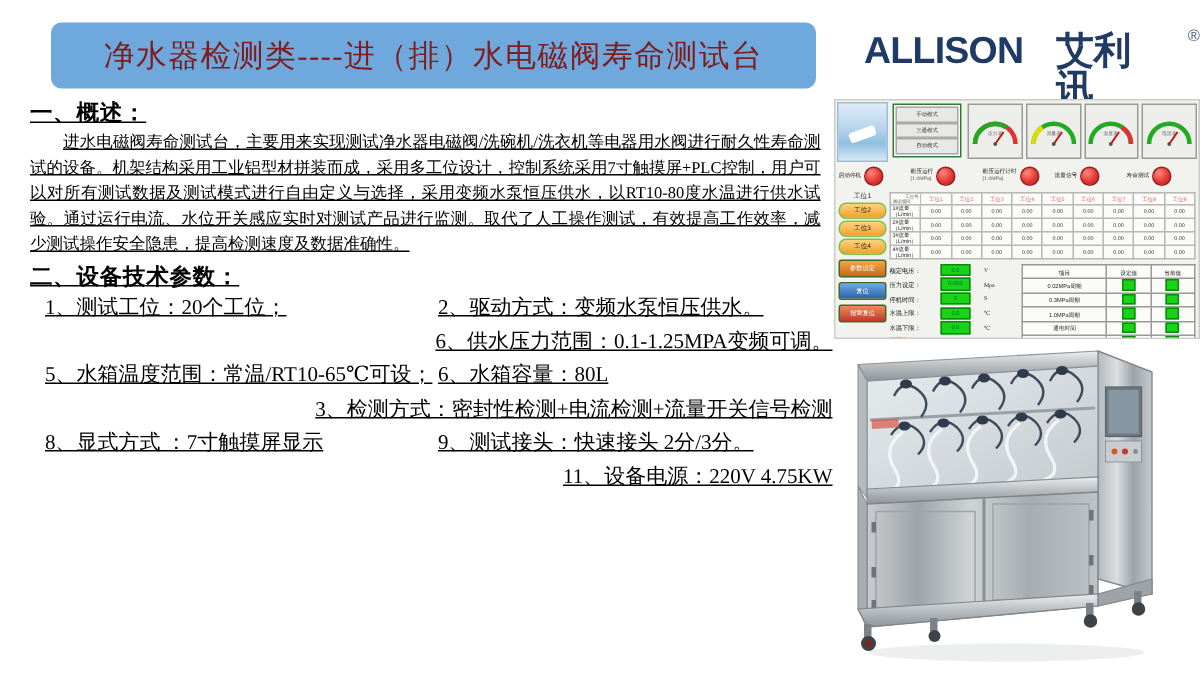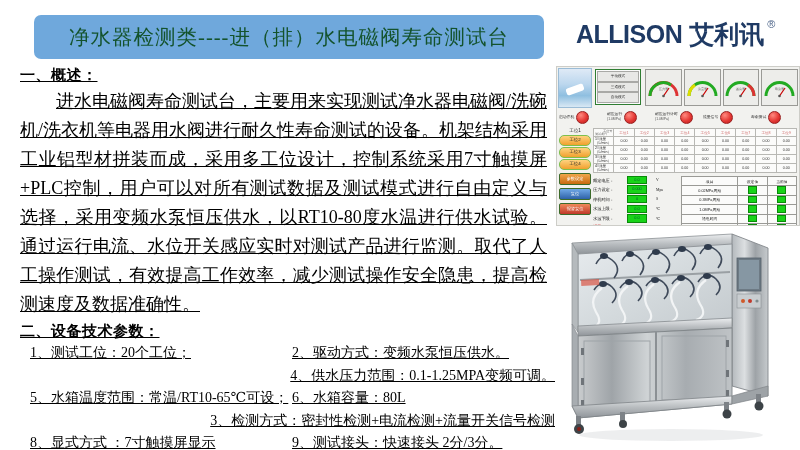--- a/index.html
+++ b/index.html
@@ -12,48 +12,48 @@
   }
   #page{position:relative;width:800px;height:450px;}
 
   
   .title-banner{
     position:absolute;left:34px;top:15px;width:510px;height:44px;
     background:#6fa8dc;border-radius:7px;
     display:flex;align-items:center;justify-content:center;
   }
   .title-banner .txt{
-    font-size:20.5px;letter-spacing:1px;color:#14532d;
+    font-size:20.5px;letter-spacing:1px;color:#7f1d1d;
     font-family:"Liberation Serif","DejaVu Serif",serif;
     white-space:nowrap;
   }
 
   
-  .logo{position:absolute;left:576px;top:22px;display:flex;align-items:flex-start;}
+  .logo{position:absolute;left:576px;top:22px;display:flex;align-items:flex-start;gap:15px;}
   .logo .en{
     font-family:"Liberation Sans","DejaVu Sans",sans-serif;
     font-weight:bold;font-size:25px;color:#1f3a64;letter-spacing:-0.5px;
     line-height:1;
   }
   .logo .cn{
     font-family:"Liberation Sans","DejaVu Sans",sans-serif;
     font-weight:bold;font-size:25px;color:#1f3a64;margin-left:7px;line-height:1;
   }
   .logo .reg{
     font-size:11px;color:#4a6287;margin-left:3px;margin-top:-4px;
     font-family:"Liberation Sans","DejaVu Sans",sans-serif;
   }
 
   
   .doc{position:absolute;left:10px;top:66px;width:545px;text-decoration:underline;}
   .h2{
     font-weight:bold;font-size:15px;margin:0 0 2px 10px;letter-spacing:0.5px;
   }
   .para{
-    font-size:18px;line-height:29px;text-align:justify;text-justify:inter-ideograph;
+    font-size:11px;line-height:17px;text-align:justify;text-justify:inter-ideograph;
     margin:0 8px 0 10px;text-indent:2em;
   }
   .h2b{font-weight:bold;font-size:15px;margin:3px 0 1px 10px;letter-spacing:0.5px;}
 
   .spec-list{margin:0;padding:0;list-style:none;}
   .spec-row{
     display:flex;font-size:14px;line-height:22.6px;margin-left:20px;
     white-space:nowrap;
     justify-content:flex-end;
   }
@@ -205,21 +205,21 @@
   <div class="doc">
     <div class="h2">一、概述：</div>
     <p class="para">进水电磁阀寿命测试台，主要用来实现测试净水器电磁阀/洗碗机/洗衣机等电器用水阀进行耐久性寿命测试的设备。机架结构采用工业铝型材拼装而成，采用多工位设计，控制系统采用7寸触摸屏+PLC控制，用户可以对所有测试数据及测试模式进行自由定义与选择，采用变频水泵恒压供水，以RT10-80度水温进行供水试验。通过运行电流、水位开关感应实时对测试产品进行监测。取代了人工操作测试，有效提高工作效率，减少测试操作安全隐患，提高检测速度及数据准确性。</p>
     <div class="h2b">二、设备技术参数：</div>
     <ul class="spec-list">
       <li class="spec-row">
         <span class="c1">1、测试工位：20个工位；</span>
         <span class="c2">2、驱动方式：变频水泵恒压供水。</span>
       </li>
       <li class="spec-row full">
-        <span class="c1">4、供水压力范围：0.1-1.25MPA变频可调。</span>
+        <span class="c1">6、供水压力范围：0.1-1.25MPA变频可调。</span>
       </li>
       <li class="spec-row">
         <span class="c1">5、水箱温度范围：常温/RT10-65℃可设；</span>
         <span class="c2">6、水箱容量：80L</span>
       </li>
       <li class="spec-row full">
         <span class="c1">3、检测方式：密封性检测+电流检测+流量开关信号检测</span>
       </li>
       <li class="spec-row">
         <span class="c1">8、显式方式 ：7寸触摸屏显示</span>

